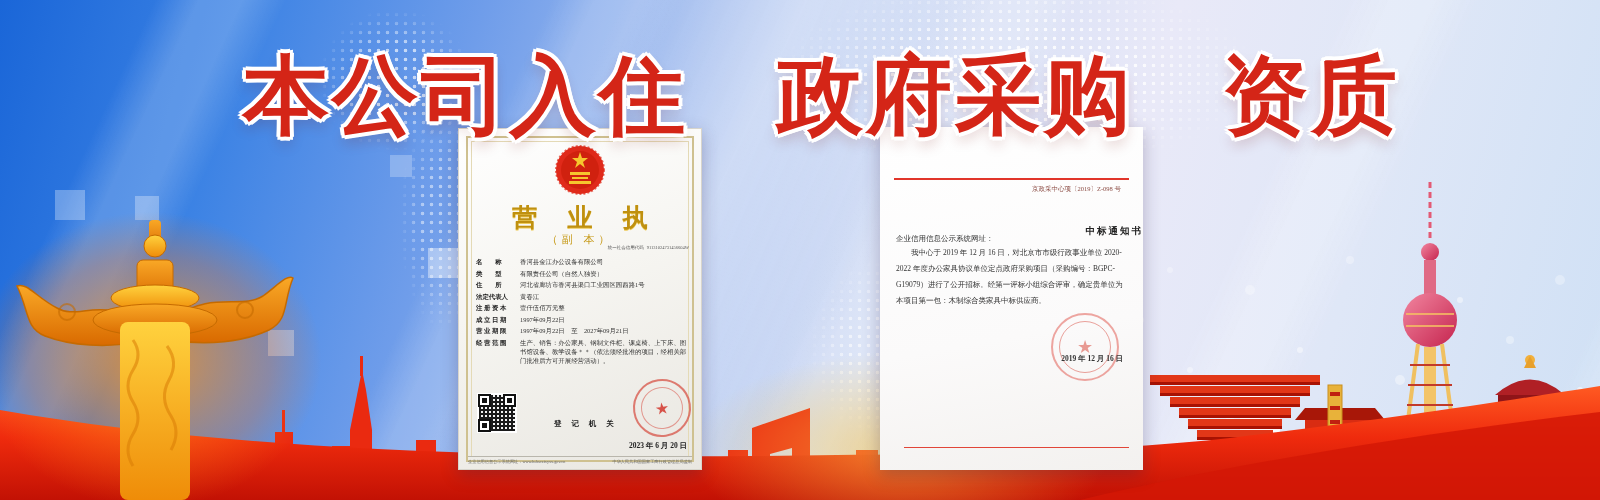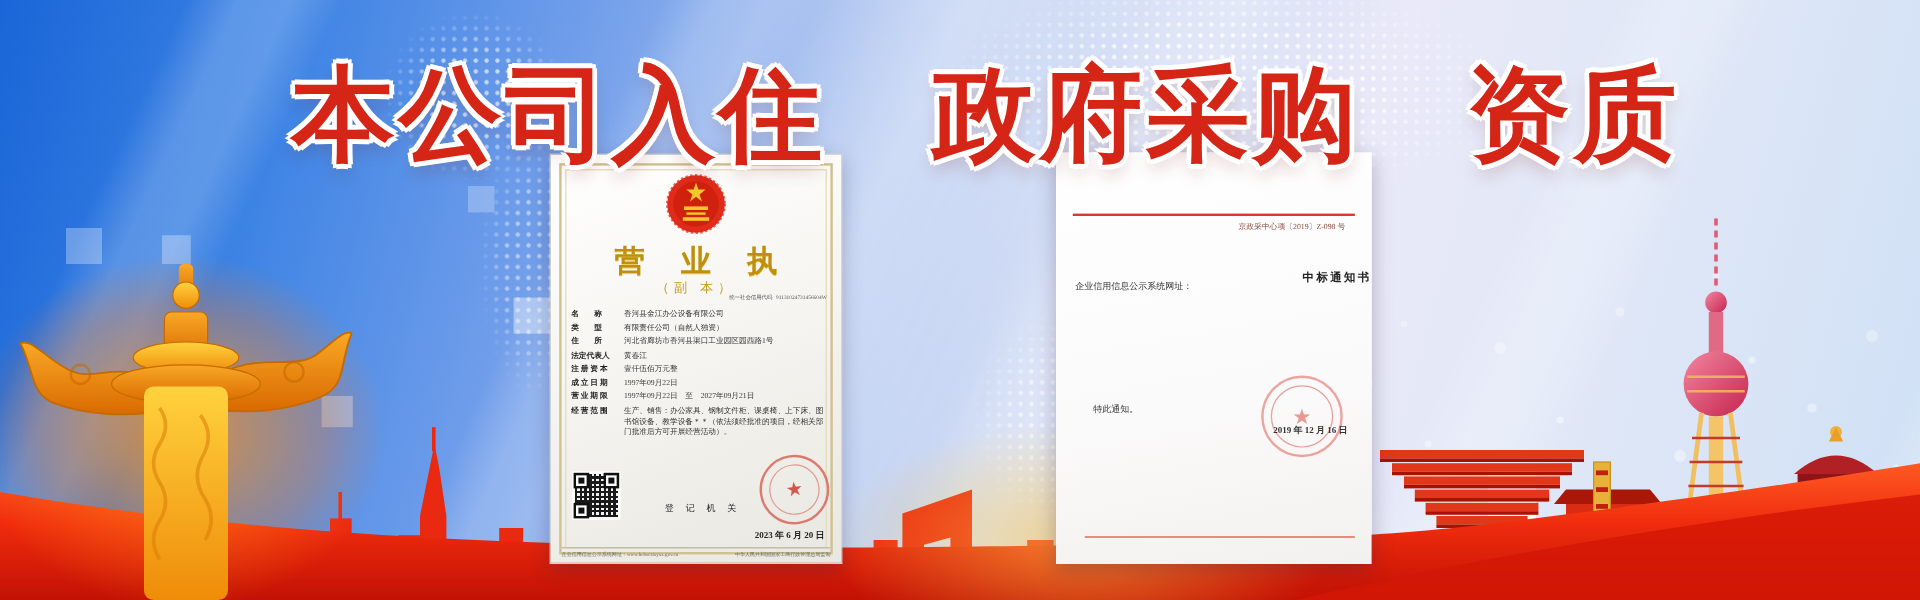--- a/index.html
+++ b/index.html
@@ -60,21 +60,21 @@
   .lic-code { position:absolute; top:116px; right:12px; font-size:4.5px; color:#555; display:flex; gap:3px; }
   .lic-fields { position:absolute; top:129px; left:17px; right:11px; }
   .lic-row { display:flex; margin-bottom:2.6px; font-size:6.4px; line-height:1.4; }
   .lic-label { width:44px; flex:none; color:#222; font-weight:bold; }
   .lic-value { flex:1; color:#333; }
   .qr { position:absolute; left:18px; top:264px; width:40px; height:40px; background:#fff; border:2px solid #fff;
         background-image:repeating-linear-gradient(0deg,#1a1a1a 0 2px,transparent 2px 4px),
                          repeating-linear-gradient(90deg,#1a1a1a 0 2px,#f2f2f2 2px 4px); }
   .qr i { position:absolute; width:9px; height:9px; background:#111; border:2px solid #fff; outline:2px solid #111; }
   .qr .f1 { left:1px; top:1px; } .qr .f2 { right:1px; top:1px; } .qr .f3 { left:1px; bottom:1px; }
-  .lic-registry { position:absolute; top:290px; left:95px; font-size:7.5px; letter-spacing:4px; color:#222; font-weight:normal; }
+  .lic-registry { position:absolute; top:290px; left:95px; font-size:7.5px; letter-spacing:4px; color:#222; font-weight:bold; }
   .lic-stamp { right:10px; top:250px; width:58px; height:58px; border:2.5px solid rgba(214,72,60,.7); transform:rotate(-8deg); }
   .lic-stamp .star { font-size:16px; }
   .lic-date { position:absolute; top:312px; right:14px; font-size:7.5px; color:#222; font-weight:bold; }
   .lic-footer { position:absolute; left:9px; right:9px; bottom:5px; border-top:1px solid #b9b6ac; padding-top:2px;
                 display:flex; justify-content:space-between; font-size:4.2px; color:#666; }
 
   
   .notice { left:880px; top:127px; width:263px; height:343px;
             background:linear-gradient(170deg,#ffffff 0%,#fbfafa 60%,#f3f1ef 100%);
             font-family:"Liberation Serif", serif; }
@@ -350,21 +350,21 @@
       <span>企业信用信息公示系统网址：www.hebscztxyxx.gov.cn</span>
       <span>中华人民共和国国家工商行政管理总局监制</span>
     </div>
   </div>
 
   <div class="paper notice">
     <div class="n-rule"></div>
     <div class="n-no">京政采中心项〔2019〕Z-098 号</div>
     <div class="n-title">中标通知书</div>
     <div class="n-addr">企业信用信息公示系统网址：</div>
-    <p class="n-body n-close">特此通知。</p>
+    <p class="n-body">我中心于 2019 年 12 月 16 日，对北京市市级行政事业单位 2020-2022 年度办公家具协议单位定点政府采购项目（采购编号：BGPC-G19079）进行了公开招标。经第一评标小组综合评审，确定贵单位为本项目第一包：木制综合类家具中标供应商。</p>
     <div class="stamp n-stamp">
         <span class="star">★</span>
       </div>
     <div class="n-date">2019 年 12 月 16 日</div>
     <div class="n-bottomline"></div>
   </div>
 
 </div>
 
 </body></html>

